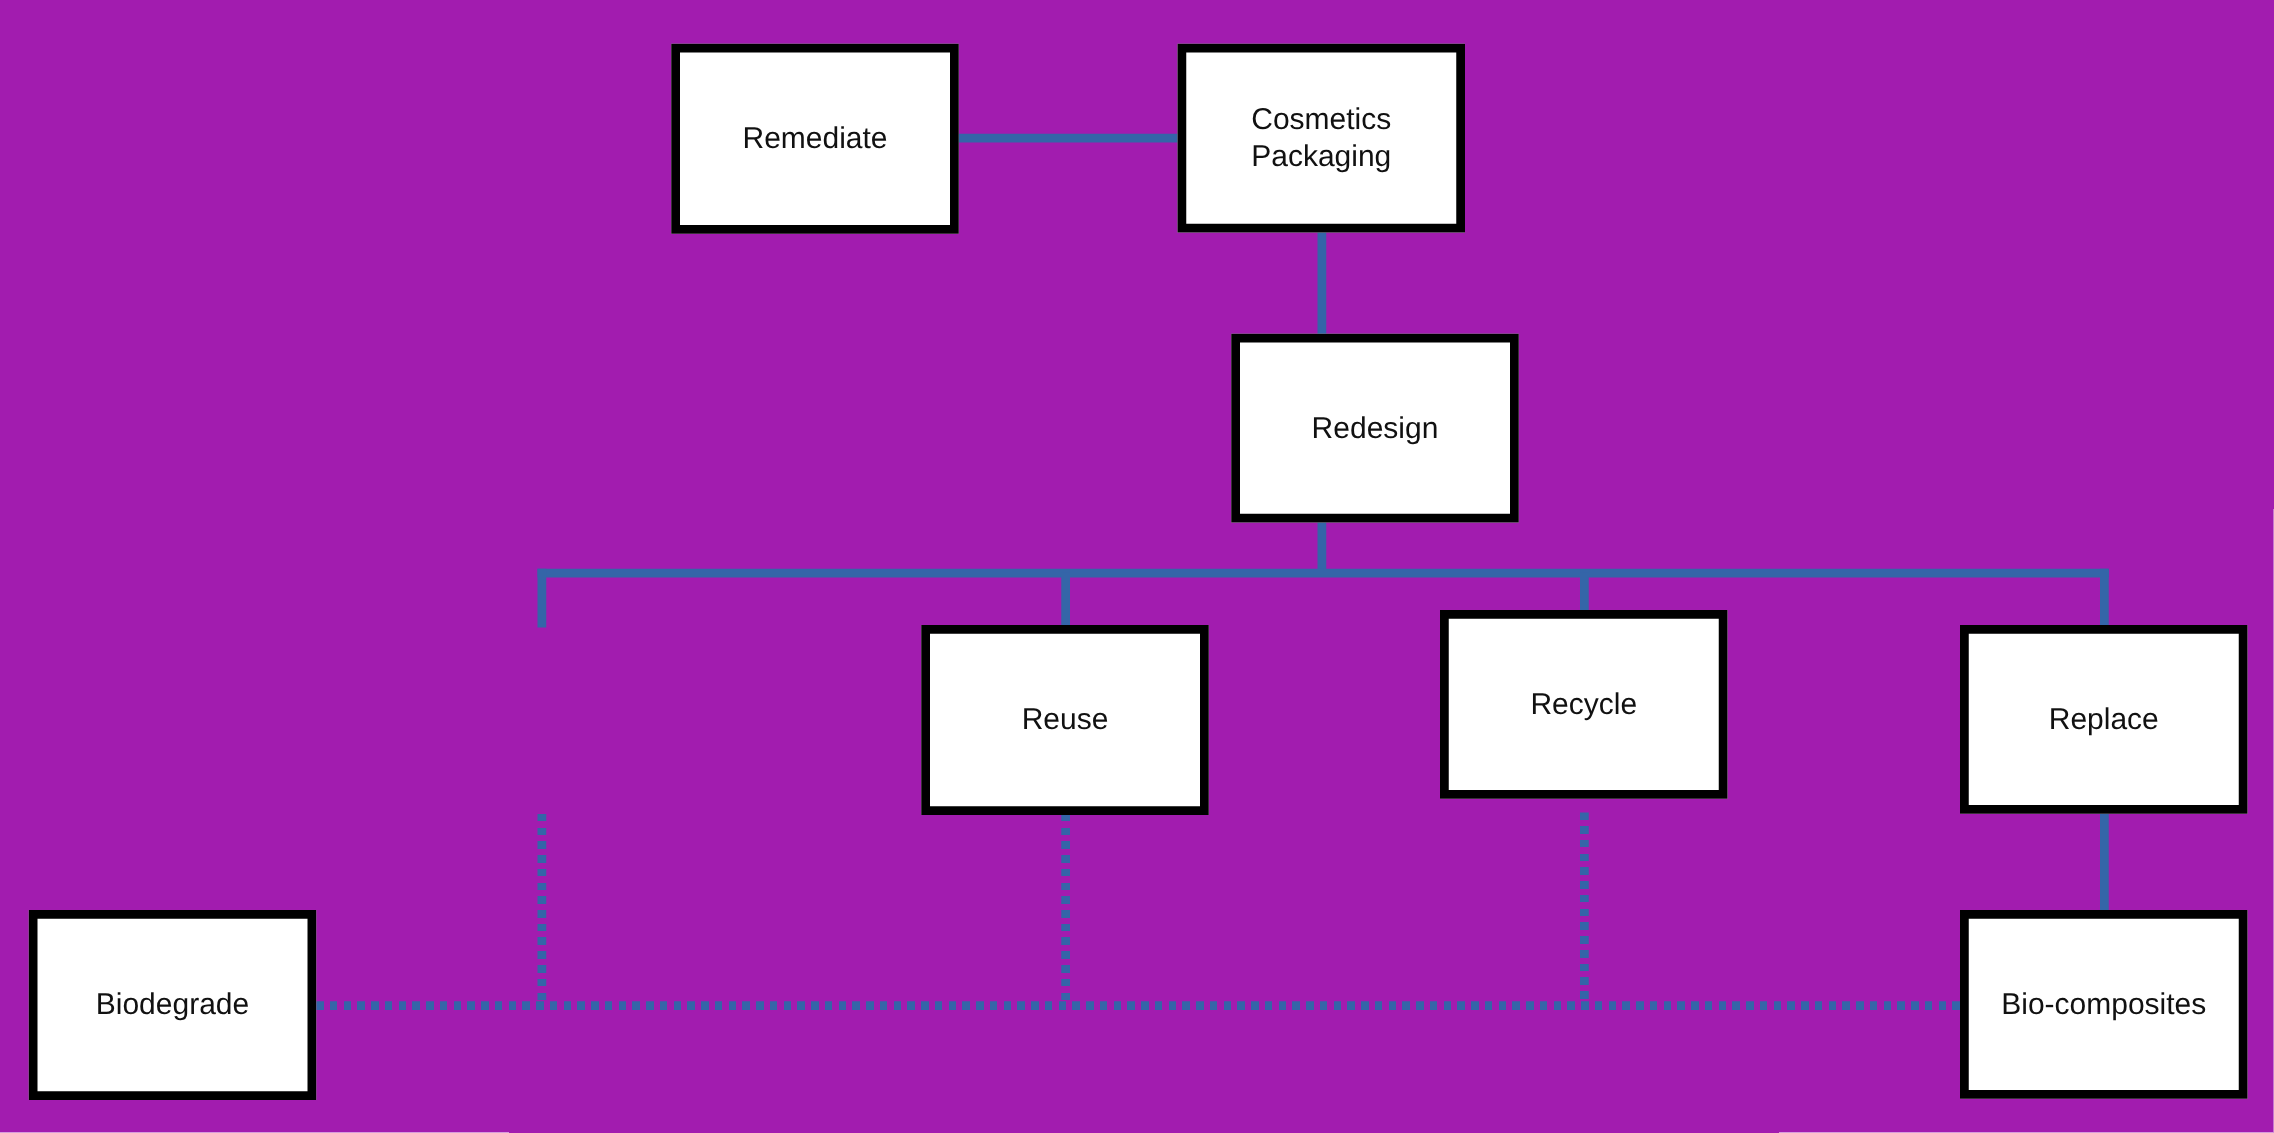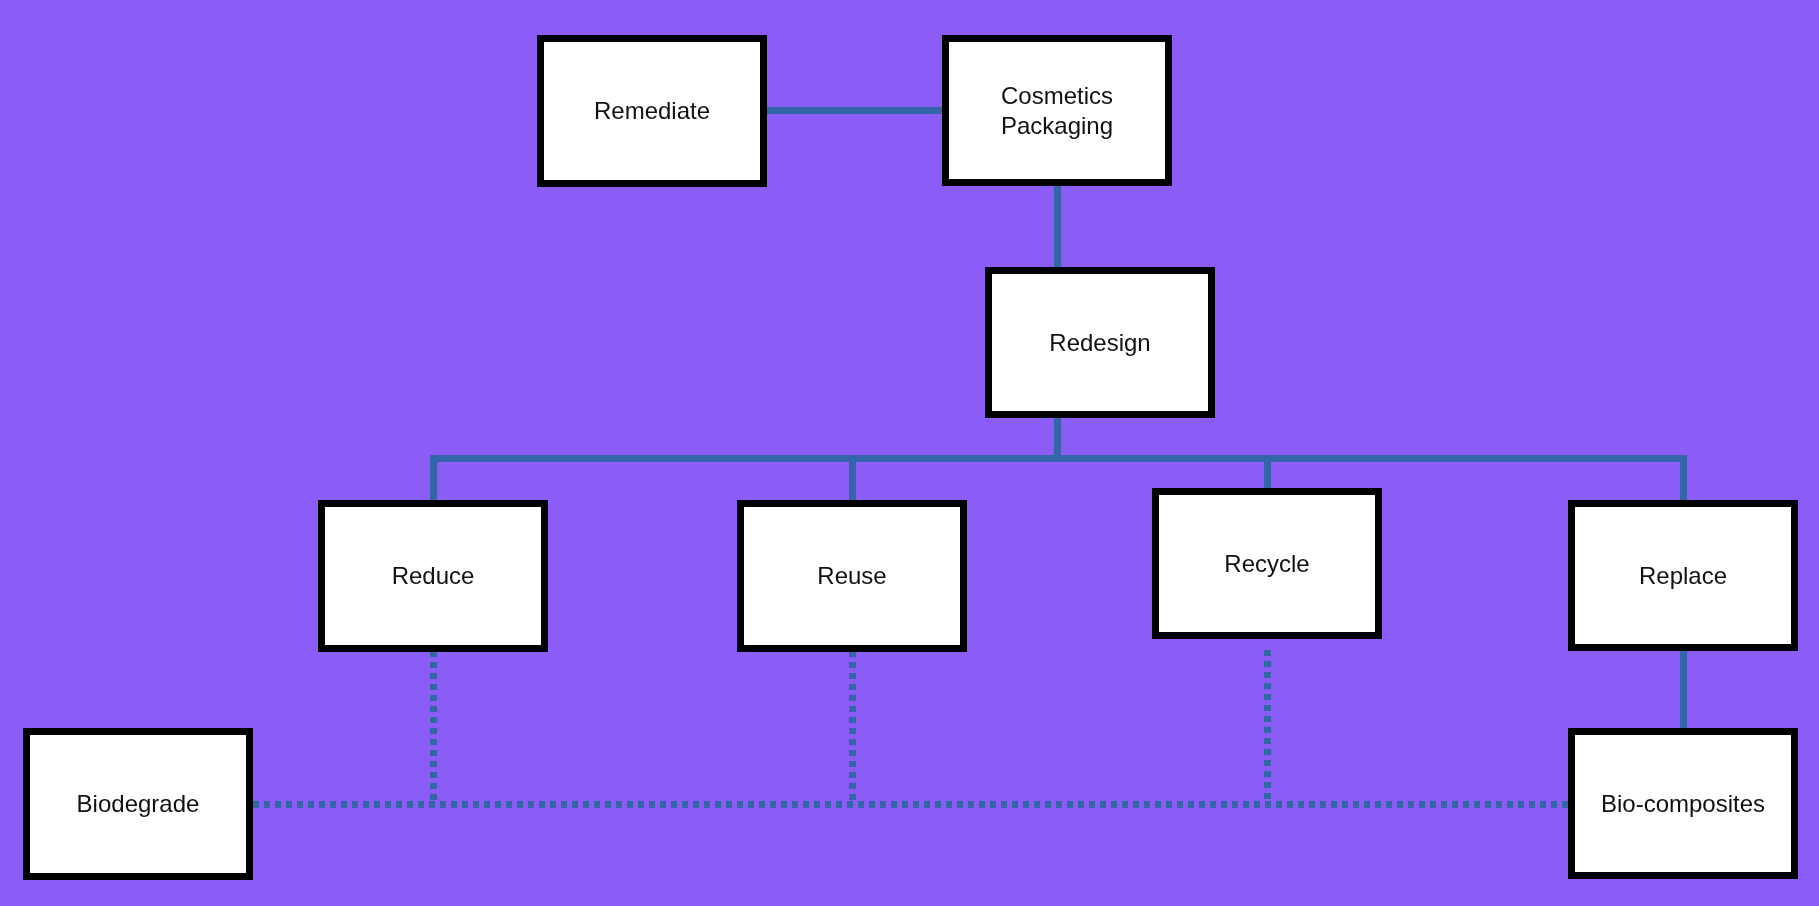--- a/index.html
+++ b/index.html
@@ -4,21 +4,21 @@
 <style>
   html, body {
     margin: 0;
     padding: 0;
     background: #ffffff;
   }
   #canvas {
     position: relative;
     width: 1819px;
     height: 906px;
-    background: #8b5cf6;
+    background: #a21caf;
     overflow: hidden;
     font-family: "Liberation Sans", sans-serif;
   }
   .node {
     position: absolute;
     box-sizing: border-box;
     border: 7px solid #000000;
     background: #ffffff;
     display: flex;
     align-items: center;
@@ -76,20 +76,19 @@
   <div class="edge solid" id="e-rep-bio"></div>
 
   <div class="edge hdot" id="e-dot-bus"></div>
   <div class="edge vdot" id="e-dot-reduce"></div>
   <div class="edge vdot" id="e-dot-reuse"></div>
   <div class="edge vdot" id="e-dot-recycle"></div>
 
   <div class="node" id="n-remediate">Remediate</div>
   <div class="node" id="n-cosmetics">Cosmetics Packaging</div>
   <div class="node" id="n-redesign">Redesign</div>
-  <div class="node" id="n-reduce">Reduce</div>
   <div class="node" id="n-reuse">Reuse</div>
   <div class="node" id="n-recycle">Recycle</div>
   <div class="node" id="n-replace">Replace</div>
   <div class="node" id="n-biodegrade">Biodegrade</div>
   <div class="node" id="n-biocomposites">Bio-composites</div>
 
 </div>
 
 </body></html>

